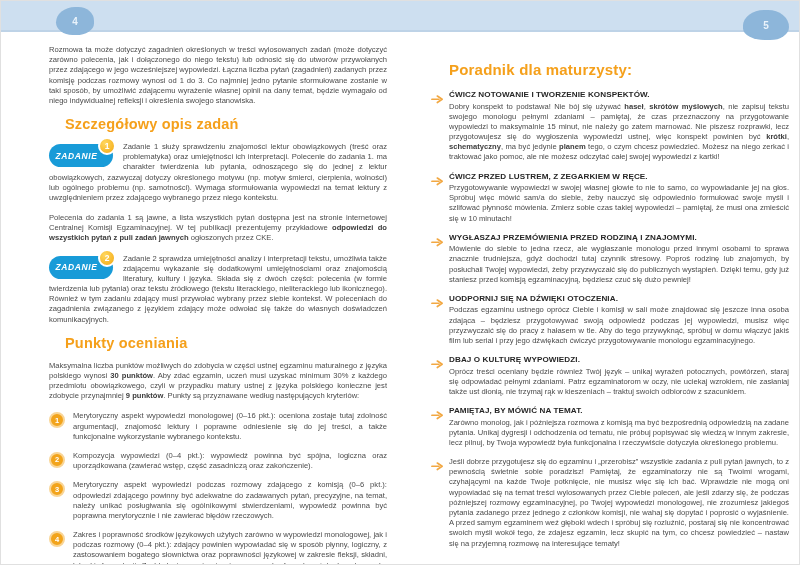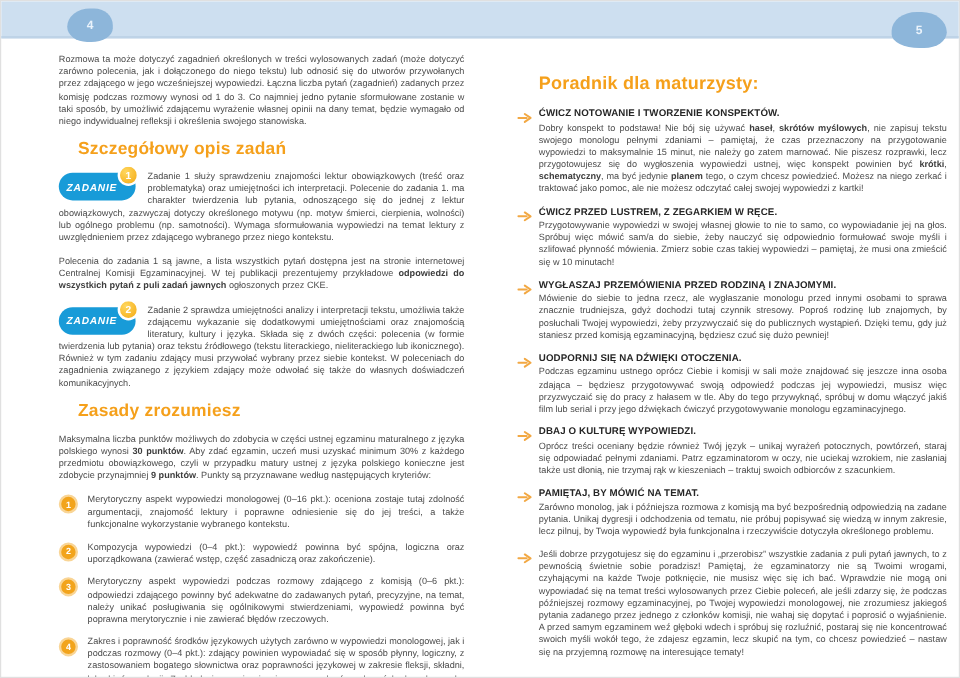--- a/index.html
+++ b/index.html
@@ -86,21 +86,21 @@
 
     <div class="task">
       <div class="badge-wrap">
         <div class="badge-pill"></div>
         <div class="badge-label">ZADANIE</div>
         <div class="badge-num">2</div>
       </div>
       <p class="body-text" style="margin-bottom:0;">Zadanie 2 sprawdza umiejętności analizy i interpretacji tekstu, umożliwia także zdającemu wykazanie się dodatkowymi umiejętnościami oraz znajomością literatury, kultury i języka. Składa się z dwóch części: polecenia (w formie twierdzenia lub pytania) oraz tekstu źródłowego (tekstu literackiego, nieliterackiego lub ikonicznego). Również w tym zadaniu zdający musi przywołać wybrany przez siebie kontekst. W poleceniach do zagadnienia związanego z językiem zdający może odwołać się także do własnych doświadczeń komunikacyjnych.</p>
     </div>
 
-    <h2 class="h-orange h-left">Zasady zrozumiesz</h2>
+    <h2 class="h-orange h-left">Punkty oceniania</h2>
 
     <p class="body-text">Maksymalna liczba punktów możliwych do zdobycia w części ustnej egzaminu maturalnego z języka polskiego wynosi <b>30 punktów</b>. Aby zdać egzamin, uczeń musi uzyskać minimum 30% z każdego przedmiotu obowiązkowego, czyli w przypadku matury ustnej z języka polskiego konieczne jest zdobycie przynajmniej <b>9 punktów</b>. Punkty są przyznawane według następujących kryteriów:</p>
 
     <div class="crit">
       <div class="crit-num">1</div>
       <div class="crit-text">Merytoryczny aspekt wypowiedzi monologowej (0–16 pkt.): oceniona zostaje tutaj zdolność argumentacji, znajomość lektury i poprawne odniesienie się do jej treści, a także funkcjonalne wykorzystanie wybranego kontekstu.</div>
     </div>
     <div class="crit">
       <div class="crit-num">2</div>
       <div class="crit-text">Kompozycja wypowiedzi (0–4 pkt.): wypowiedź powinna być spójna, logiczna oraz uporządkowana (zawierać wstęp, część zasadniczą oraz zakończenie).</div>

